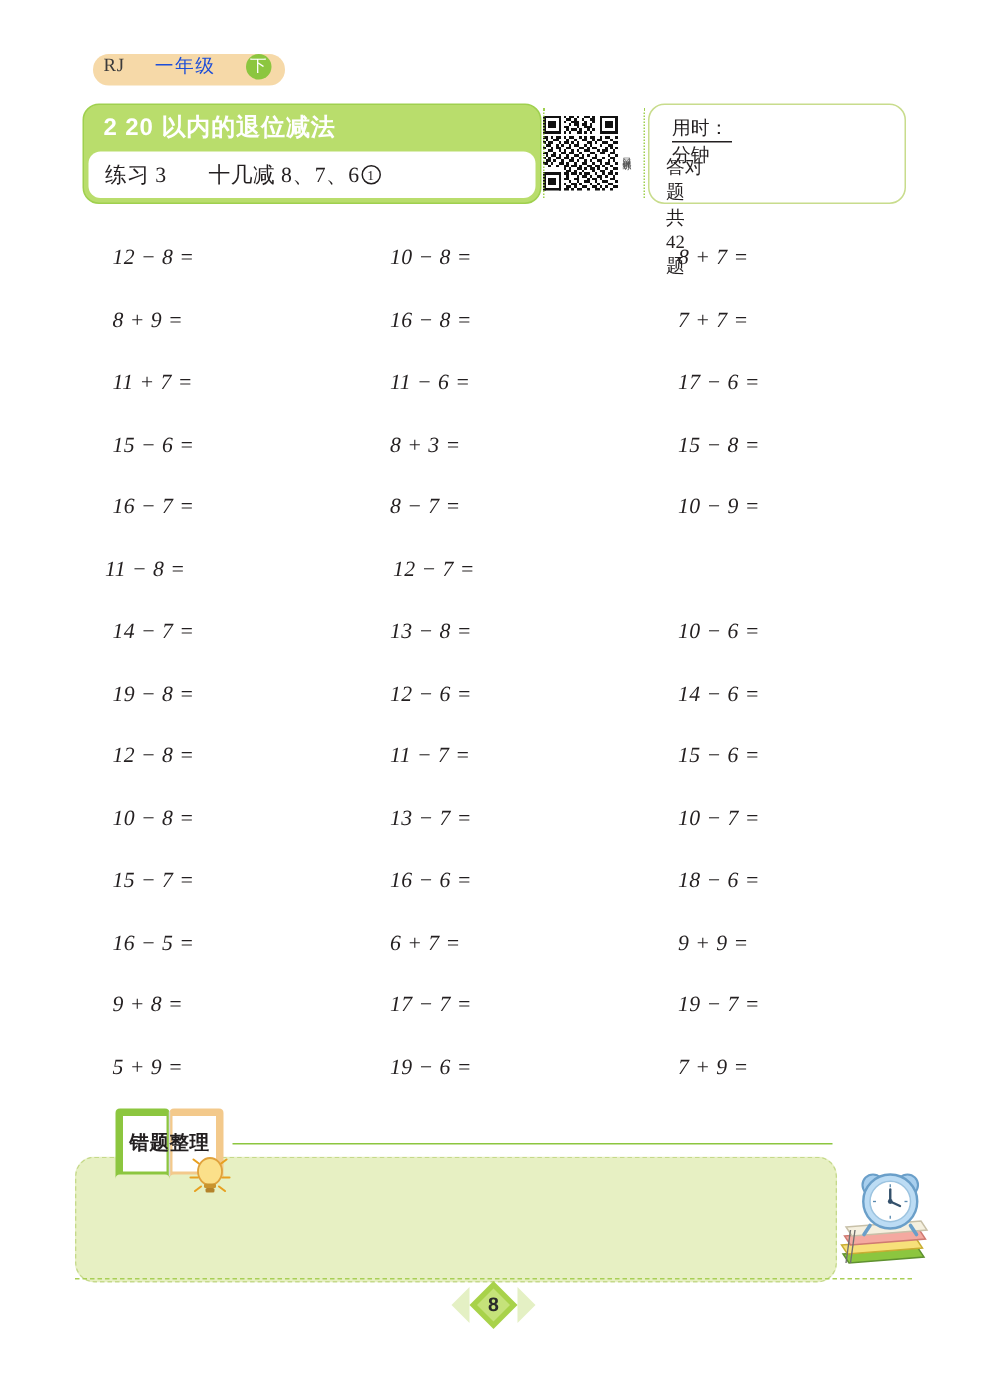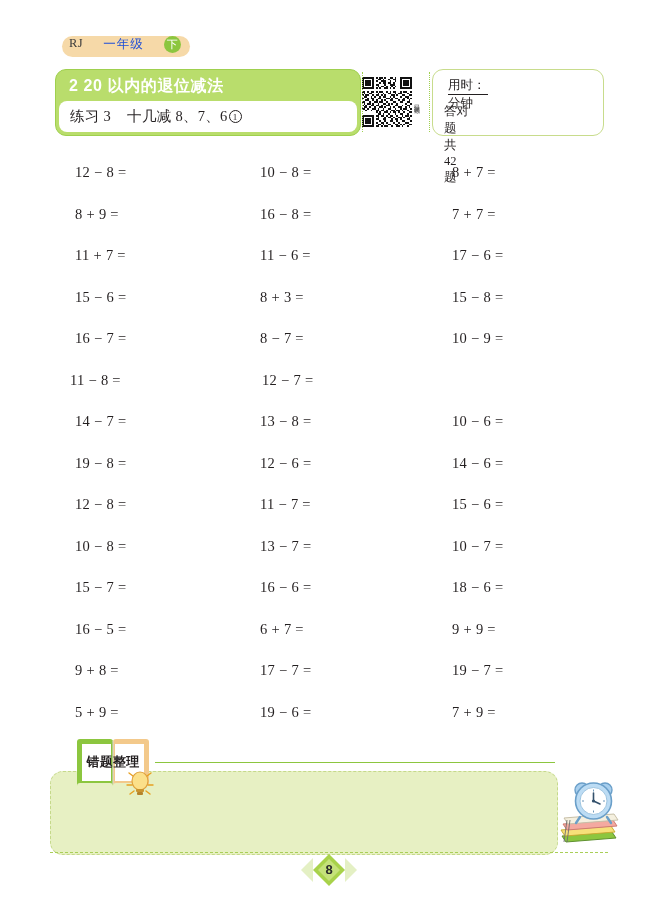--- a/index.html
+++ b/index.html
@@ -83,21 +83,21 @@
     background: #ffffff;
     border-radius: 8px;
     display: flex;
     align-items: center;
     padding-left: 11px;
     font-size: 14.5px;
     color: #231f20;
     letter-spacing: 0.3px;
     font-family: "Liberation Serif", serif;
   }
-  .header-sub .ex-label { margin-right: 16px; }
+  .header-sub .ex-label { margin-right: 28px; }
   .circled-num {
     display: inline-block;
     width: 13px;
     height: 13px;
     border: 1px solid #231f20;
     border-radius: 50%;
     font-size: 9px;
     line-height: 12px;
     text-align: center;
     margin-left: 1px;
@@ -189,20 +189,21 @@
     height: 41.5px;
     align-items: center;
   }
   .pcell {
     width: 190px;
     font-size: 14.5px;
     color: #231f20;
     font-family: "Liberation Serif", serif;
     letter-spacing: 0.3px;
     white-space: pre;
+    font-style: italic;
   }
   .pcell.c1 { padding-left: 75px; }
   .pcell.c2 { padding-left: 70px; }
   .pcell.c3 { padding-left: 72px; }
 
   
   .notes-box {
     position: absolute;
     left: 50px;
     top: 771px;

